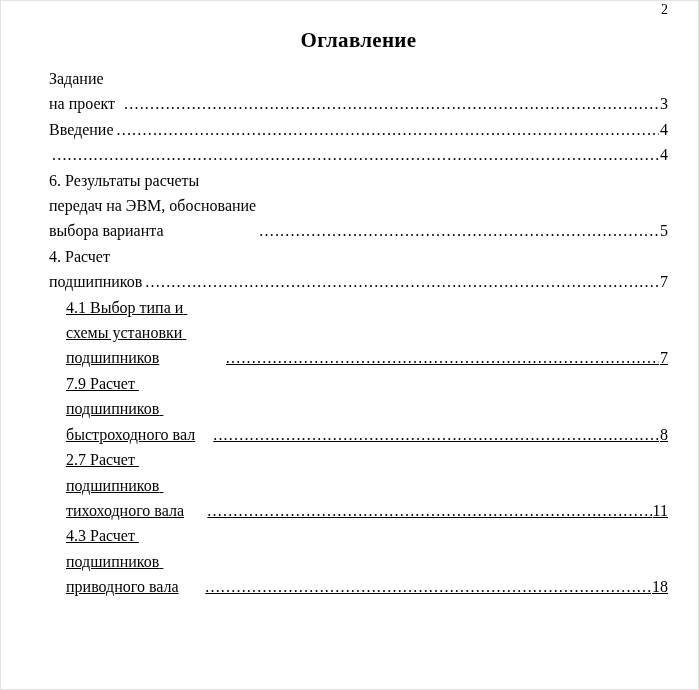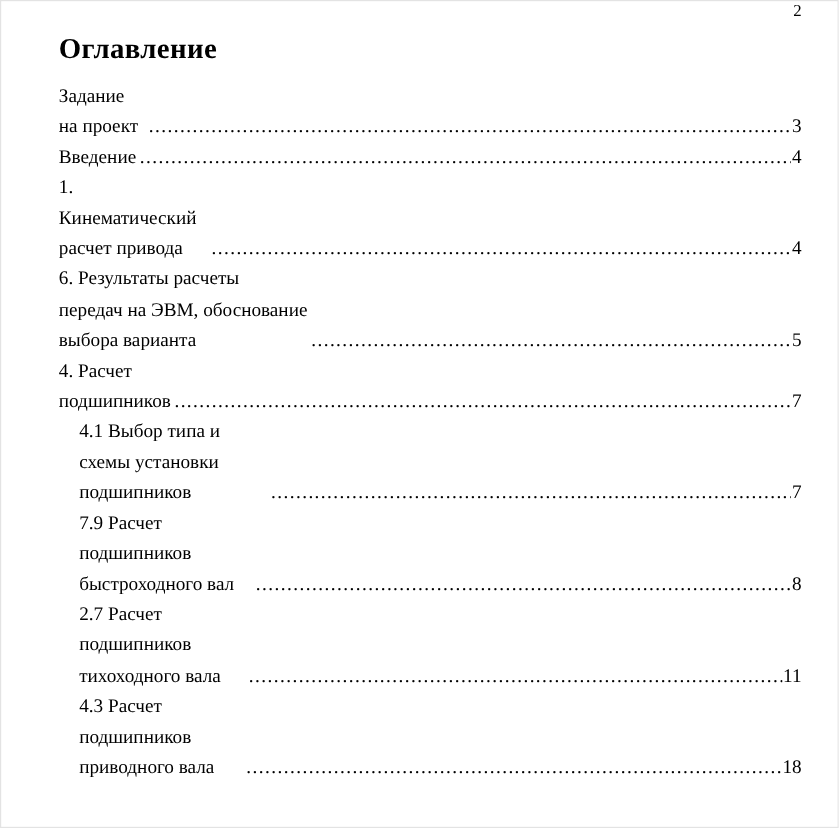--- a/index.html
+++ b/index.html
@@ -20,36 +20,37 @@
     overflow: hidden;
   }
   .page-number {
     position: absolute;
     top: 1px;
     right: 30px;
     font-size: 14px;
     line-height: 16px;
   }
   .toc-title {
-    text-align: left;
+    text-align: center;
     font-weight: bold;
-    font-size: 24px;
+    font-size: 21px;
     margin: 25px 0 13px 0;
     letter-spacing: 0.3px;
   }
   .toc {
     font-size: 16px;
   }
   .toc-row {
     display: flex;
     align-items: flex-end;
     line-height: 25.4px;
   }
   .toc-row.indent-1 {
     padding-left: 17px;
+    text-decoration: underline;
   }
   .toc-label {
     white-space: pre-wrap;
   }
   .toc-dots {
     flex: 1 1 auto;
     overflow: hidden;
     white-space: nowrap;
     margin: 0 1px 0 3px;
     min-width: 6px;
@@ -74,21 +75,20 @@
     <span class="toc-label">Задание на проект</span>
     <span class="toc-dots"></span>
     <span class="toc-page">3</span>
   </div>
       <div class="toc-row">
     <span class="toc-label">Введение</span>
     <span class="toc-dots"></span>
     <span class="toc-page">4</span>
   </div>
       <div class="toc-row">
-    <span class="toc-label">1. Кинематический расчет привода</span>
     <span class="toc-dots"></span>
     <span class="toc-page">4</span>
   </div>
       <div class="toc-row">
     <span class="toc-label">6. Результаты расчеты передач на ЭВМ, обоснование выбора варианта</span>
     <span class="toc-dots"></span>
     <span class="toc-page">5</span>
   </div>
       <div class="toc-row">
     <span class="toc-label">4. Расчет подшипников</span>

